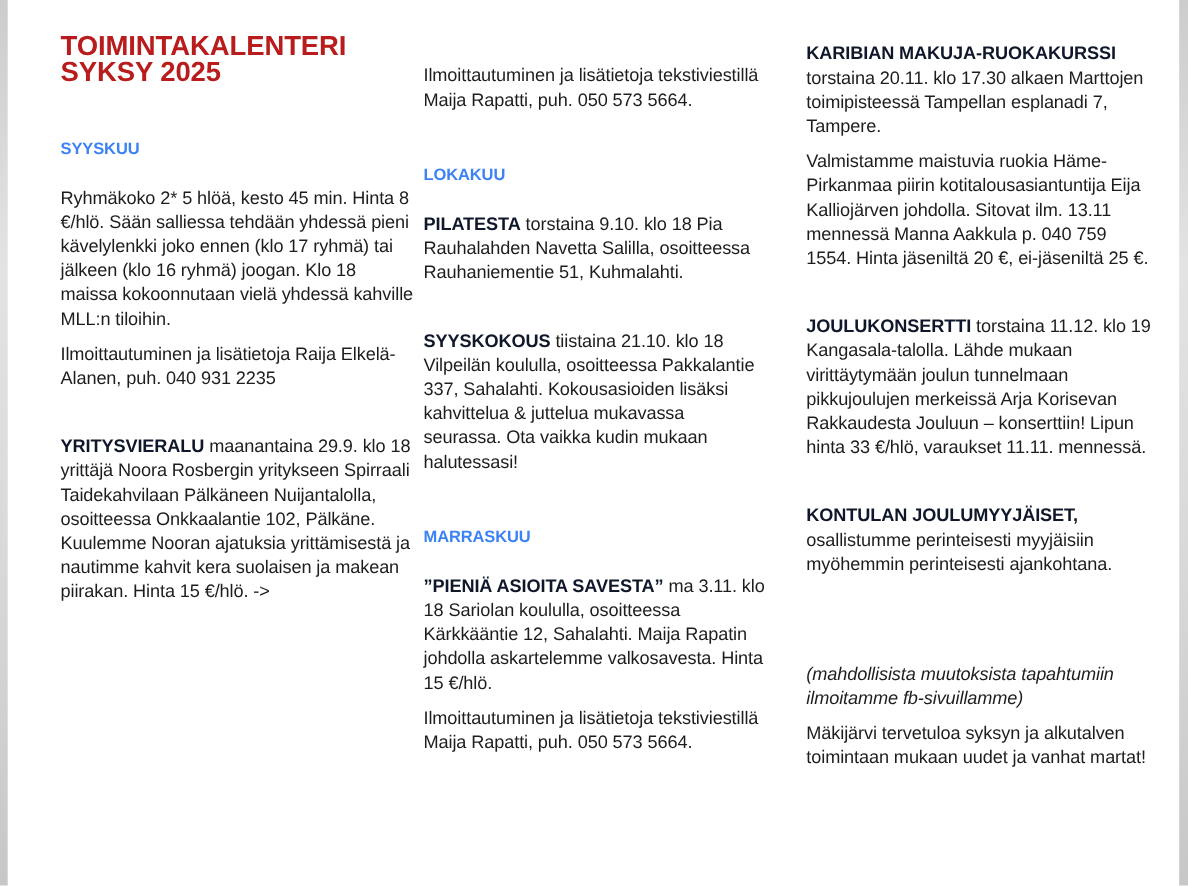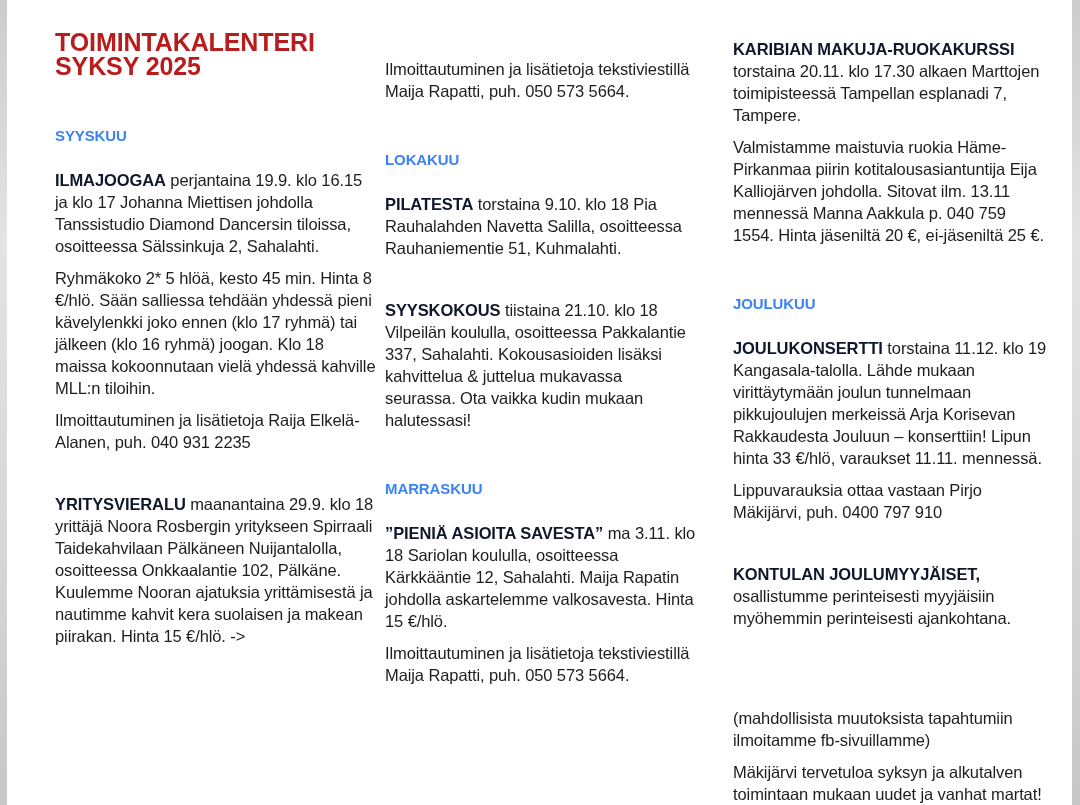--- a/index.html
+++ b/index.html
@@ -29,47 +29,44 @@
   .col3 { left:733px; width:318px; padding-top:38px; }
 
   .block { margin-top:10px; }
   .block.title { font-weight:bold; font-size:25px; line-height:24px; color:#b91c1c; }
   .block.month { font-weight:bold; font-size:15px; line-height:23px; margin-top:46px; color:#3b82f6; }
   .block.event { margin-top:40px; }
   .block.para  { margin-top:10px; }
   .month + .block { margin-top:22px; }
   .col .block:first-child { margin-top:0; }
   .lead { font-weight:bold; color:#0f172a; }
-  .block.gap { margin-top:78px; }
+  .block.gap { margin-top:78px;font-style:italic; }
 </style>
 </head>
 <body>
 
 <div class="page-edge left"></div>
 <div class="page-edge right"></div>
 
 <div class="col col1">
     <div class="block title">TOIMINTAKALENTERI SYKSY 2025</div>
     <div class="block month">SYYSKUU</div>
-    <div class="block event"><span class="lead">ILMAJOOGAA</span><span> perjantaina 19.9. klo 16.15 ja klo 17 Johanna Miettisen johdolla Tanssistudio Diamond Dancersin tiloissa, osoitteessa Sälssinkuja 2, Sahalahti.</span></div>
     <div class="block para">Ryhmäkoko 2* 5 hlöä, kesto 45 min. Hinta 8 €/hlö. Sään salliessa tehdään yhdessä pieni kävelylenkki joko ennen (klo 17 ryhmä) tai jälkeen (klo 16 ryhmä) joogan. Klo 18 maissa kokoonnutaan vielä yhdessä kahville MLL:n tiloihin.</div>
     <div class="block para">Ilmoittautuminen ja lisätietoja Raija Elkelä-Alanen, puh. 040 931 2235</div>
     <div class="block event"><span class="lead">YRITYSVIERALU</span><span> maanantaina 29.9. klo 18 yrittäjä Noora Rosbergin yritykseen Spirraali Taidekahvilaan  Pälkäneen Nuijantalolla, osoitteessa Onkkaalantie 102, Pälkäne. Kuulemme Nooran ajatuksia yrittämisestä ja nautimme kahvit kera suolaisen ja makean piirakan. Hinta 15 €/hlö. -&gt;</span></div>
   </div>
 <div class="col col2">
     <div class="block para">Ilmoittautuminen ja lisätietoja tekstiviestillä Maija Rapatti, puh. 050 573 5664.</div>
     <div class="block month">LOKAKUU</div>
     <div class="block event"><span class="lead">PILATESTA</span><span> torstaina 9.10. klo 18 Pia Rauhalahden Navetta Salilla, osoitteessa Rauhaniementie 51, Kuhmalahti.</span></div>
     <div class="block event"><span class="lead">SYYSKOKOUS</span><span> tiistaina 21.10. klo 18 Vilpeilän koululla, osoitteessa Pakkalantie 337, Sahalahti. Kokousasioiden lisäksi kahvittelua &amp; juttelua mukavassa seurassa. Ota vaikka kudin mukaan halutessasi!</span></div>
     <div class="block month">MARRASKUU</div>
     <div class="block event"><span class="lead">”PIENIÄ ASIOITA SAVESTA”</span><span> ma 3.11. klo 18 Sariolan koululla, osoitteessa Kärkkääntie 12, Sahalahti. Maija Rapatin johdolla askartelemme valkosavesta.  Hinta 15 €/hlö.</span></div>
     <div class="block para">Ilmoittautuminen ja lisätietoja tekstiviestillä Maija Rapatti, puh. 050 573 5664.</div>
   </div>
 <div class="col col3">
     <div class="block event"><span class="lead">KARIBIAN MAKUJA-RUOKAKURSSI</span><span> torstaina 20.11. klo 17.30 alkaen Marttojen toimipisteessä Tampellan esplanadi 7, Tampere.</span></div>
     <div class="block para">Valmistamme maistuvia ruokia Häme-Pirkanmaa piirin kotitalousasiantuntija Eija Kalliojärven johdolla. Sitovat ilm. 13.11 mennessä Manna Aakkula p. 040 759 1554. Hinta jäseniltä 20 €, ei-jäseniltä 25 €.</div>
-    <div class="block month">JOULUKUU</div>
     <div class="block event"><span class="lead">JOULUKONSERTTI</span><span> torstaina 11.12. klo 19 Kangasala-talolla. Lähde mukaan virittäytymään joulun tunnelmaan pikkujoulujen merkeissä Arja Korisevan Rakkaudesta Jouluun – konserttiin! Lipun hinta 33 €/hlö, varaukset 11.11. mennessä.</span></div>
-    <div class="block para">Lippuvarauksia ottaa vastaan Pirjo Mäkijärvi, puh. 0400 797 910</div>
     <div class="block event"><span class="lead">KONTULAN JOULUMYYJÄISET,</span><span> osallistumme perinteisesti myyjäisiin myöhemmin perinteisesti ajankohtana.</span></div>
     <div class="block para gap">(mahdollisista muutoksista tapahtumiin ilmoitamme  fb-sivuillamme)</div>
     <div class="block para">Mäkijärvi tervetuloa syksyn ja alkutalven toimintaan mukaan uudet ja vanhat martat!</div>
   </div>
 
 </body></html>

